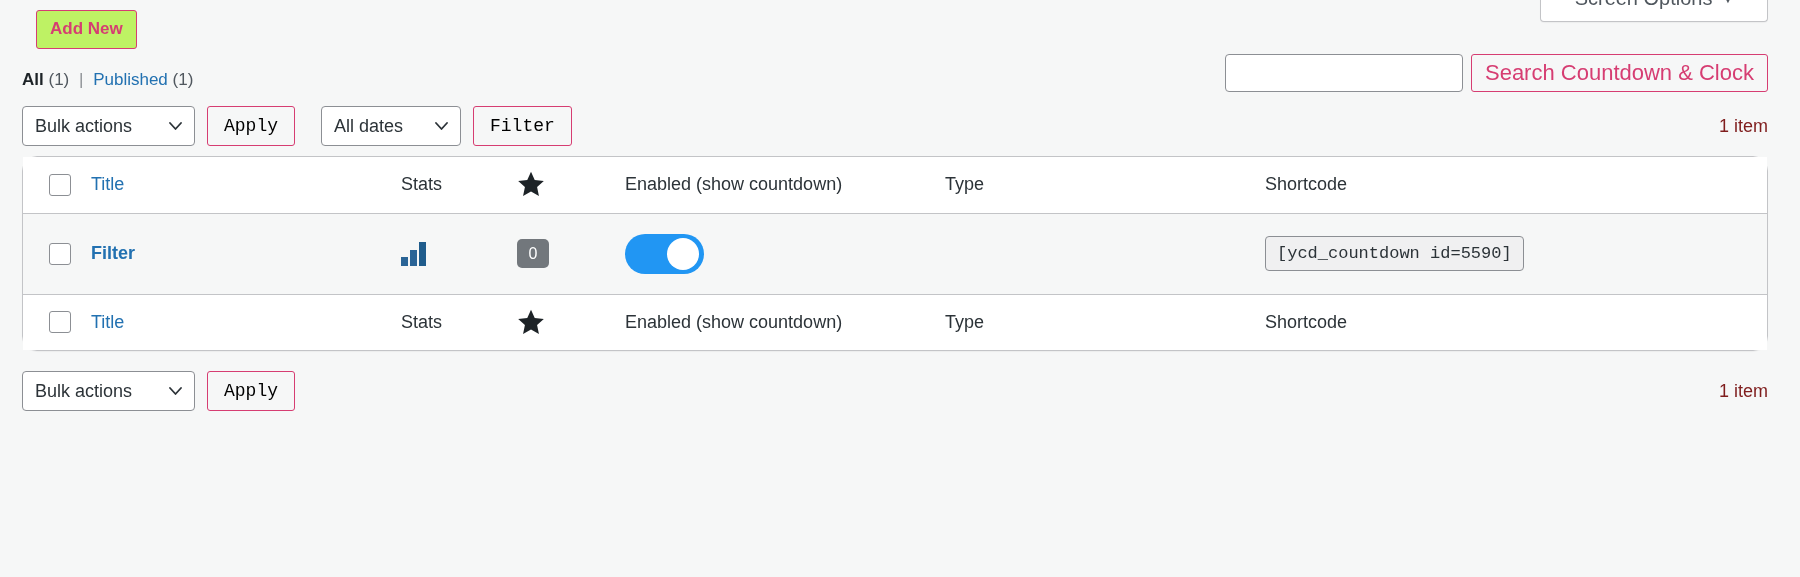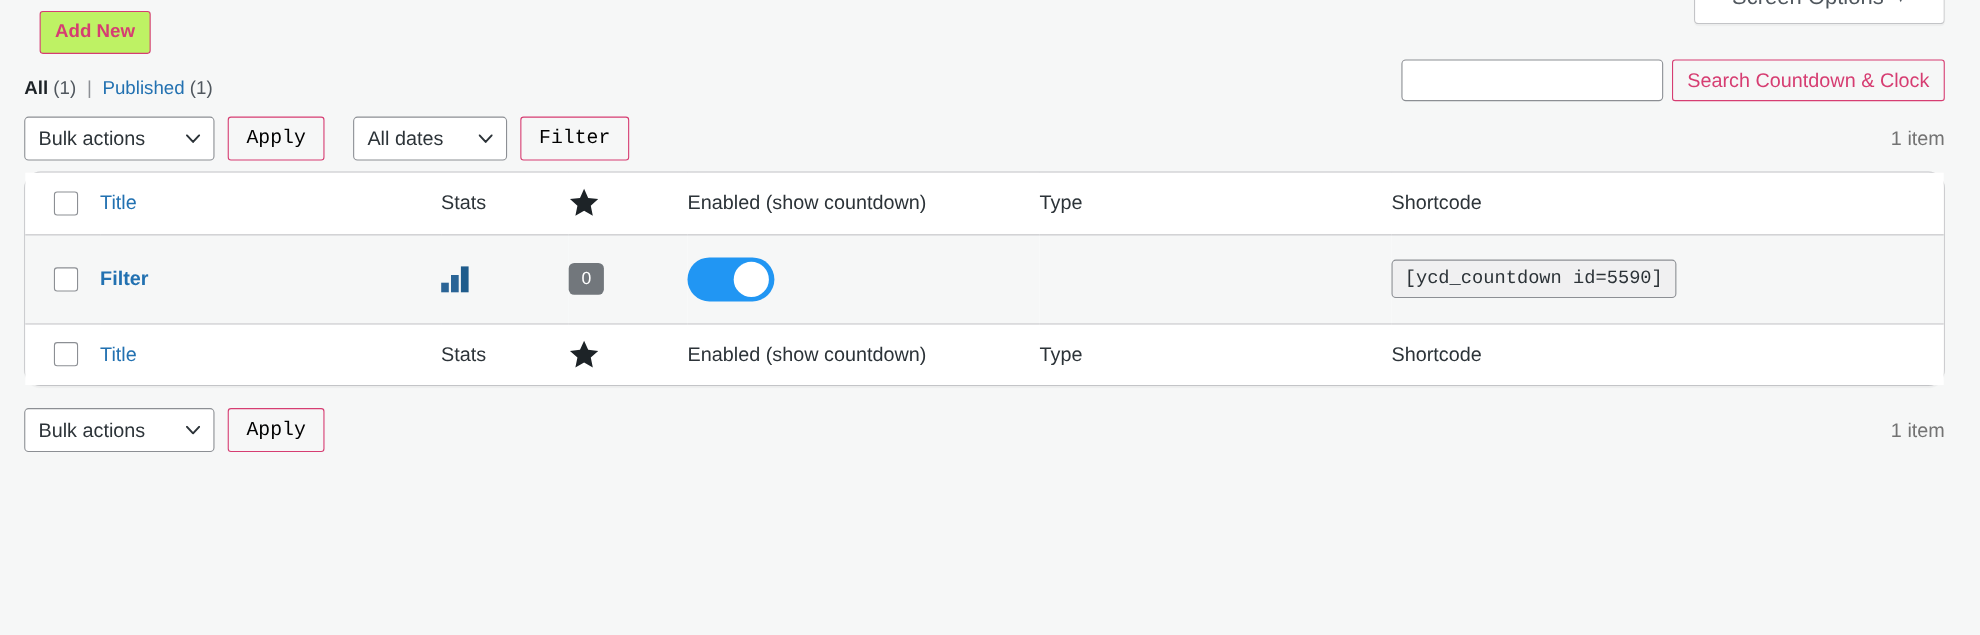--- a/index.html
+++ b/index.html
@@ -119,21 +119,21 @@
   }
   .search-submit {
     margin-left: 8px;
     height: 38px;
     padding: 0 13px;
     box-sizing: border-box;
     border: 1px solid #d63d72;
     border-radius: 3px;
     background: #f6f7f7;
     color: #d63d72;
-    font-size: 18px;
+    font-size: 22px;
     line-height: 36px;
     white-space: nowrap;
     cursor: pointer;
     font-family: "Liberation Sans", sans-serif;
   }
 
   
   .tablenav {
     position: absolute;
     left: 22px;
@@ -199,21 +199,21 @@
     cursor: pointer;
     white-space: nowrap;
     font-family: Liberation Mono, monospace;
   }
   .gap-sm { margin-left: 12px; }
   .gap-lg { margin-left: 26px; }
 
   .displaying-num {
     float: right;
     font-size: 18px;
-    color: #737373;
+    color: #7f1d1d;
     line-height: 40px;
     white-space: nowrap;
   }
 
   
   .wp-list-table {
     position: absolute;
     top: 156px;
     left: 22px;
     right: 32px;

